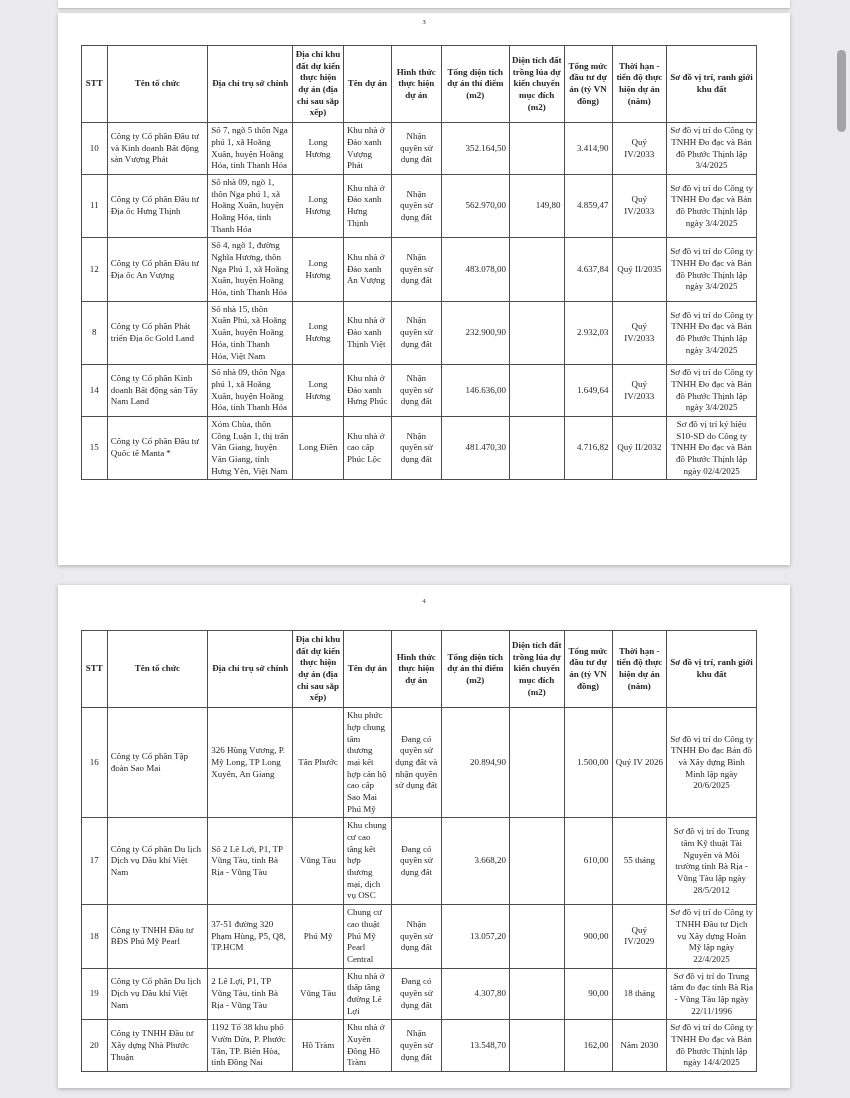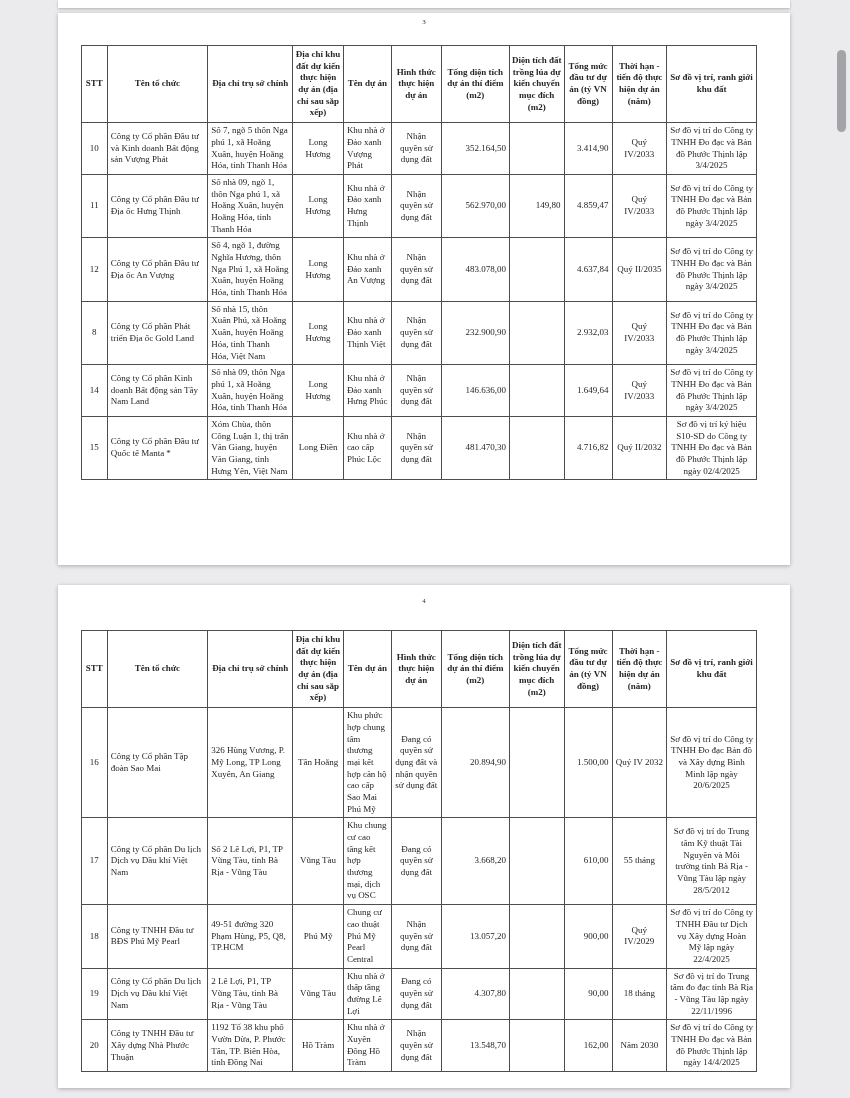--- a/index.html
+++ b/index.html
@@ -207,46 +207,46 @@
             <th>Tổng mức đầu tư dự án (tỷ VN đồng)</th>
             <th>Thời hạn - tiến độ thực hiện dự án (năm)</th>
             <th>Sơ đồ vị trí, ranh giới khu đất</th>
           </tr>
         </thead>
         <tbody>
           <tr>
             <td class="a-c">16</td>
             <td class="a-l">Công ty Cổ phần Tập đoàn Sao Mai</td>
             <td class="a-l">326 Hùng Vương, P. Mỹ Long, TP Long Xuyên, An Giang</td>
-            <td class="a-c">Tân Hoằng</td>
+            <td class="a-c">Tân Phước</td>
             <td class="a-l">Khu phức hợp chung tâm thương mại kết hợp căn hộ cao cấp Sao Mai Phú Mỹ</td>
             <td class="a-c">Đang có quyền sử dụng đất và nhận quyền sử dụng đất</td>
             <td class="a-r">20.894,90</td>
             <td class="a-r"></td>
             <td class="a-r">1.500,00</td>
-            <td class="a-c">Quý IV 2032</td>
+            <td class="a-c">Quý IV 2026</td>
             <td class="a-c">Sơ đồ vị trí do Công ty TNHH Đo đạc Bản đồ và Xây dựng Bình Minh lập ngày 20/6/2025</td>
           </tr>
           <tr>
             <td class="a-c">17</td>
             <td class="a-l">Công ty Cổ phần Du lịch Dịch vụ Dầu khí Việt Nam</td>
             <td class="a-l">Số 2 Lê Lợi, P1, TP Vũng Tàu, tỉnh Bà Rịa - Vũng Tàu</td>
             <td class="a-c">Vũng Tàu</td>
             <td class="a-l">Khu chung cư cao tầng kết hợp thương mại, dịch vụ OSC</td>
             <td class="a-c">Đang có quyền sử dụng đất</td>
             <td class="a-r">3.668,20</td>
             <td class="a-r"></td>
             <td class="a-r">610,00</td>
             <td class="a-c">55 tháng</td>
             <td class="a-c">Sơ đồ vị trí do Trung tâm Kỹ thuật Tài Nguyên và Môi trường tỉnh Bà Rịa - Vũng Tàu lập ngày 28/5/2012</td>
           </tr>
           <tr>
             <td class="a-c">18</td>
             <td class="a-l">Công ty TNHH Đầu tư BĐS Phú Mỹ Pearl</td>
-            <td class="a-l">49-51 đường 320 Phạm Hùng, P5, Q8, TP.HCM</td>
+            <td class="a-l">37-51 đường 320 Phạm Hùng, P5, Q8, TP.HCM</td>
             <td class="a-c">Phú Mỹ</td>
             <td class="a-l">Chung cư cao thuật Phú Mỹ Pearl Central</td>
             <td class="a-c">Nhận quyền sử dụng đất</td>
             <td class="a-r">13.057,20</td>
             <td class="a-r"></td>
             <td class="a-r">900,00</td>
             <td class="a-c">Quý IV/2029</td>
             <td class="a-c">Sơ đồ vị trí do Công ty TNHH Đầu tư Dịch vụ Xây dựng Hoàn Mỹ lập ngày 22/4/2025</td>
           </tr>
           <tr>

